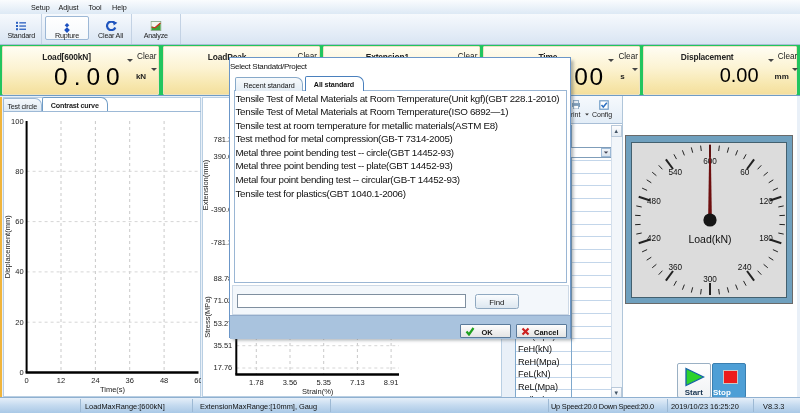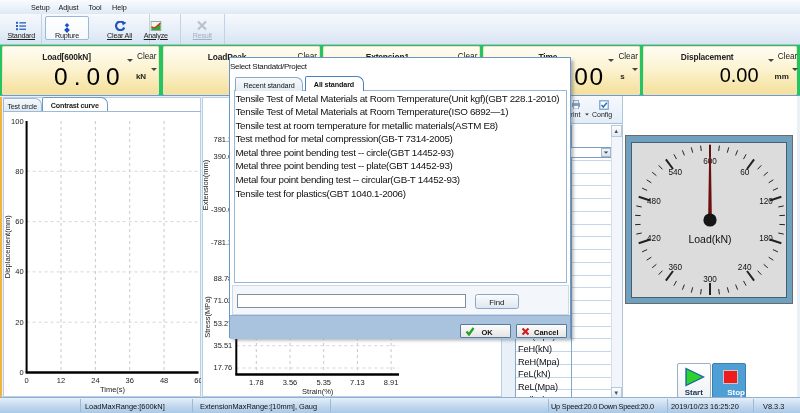--- a/index.html
+++ b/index.html
@@ -1,20 +1,20 @@
 <!DOCTYPE html>
 <html><head><meta charset="utf-8"><style>
 * { margin:0; padding:0; box-sizing:border-box; }
 body { width:800px; height:413px; font-family:"Liberation Sans", sans-serif; position:relative; background:#fff; overflow:hidden; }
 #win { position:absolute; inset:0; }
 .menubar { position:absolute; left:0; top:0; width:800px; height:13.5px; background:linear-gradient(#fafcfe,#dde9f5); font-size:7.2px; color:#111; }
 .menubar span { position:absolute; top:3px;padding-left:28px; }
 .toolbar { position:absolute; left:0; top:13.5px; width:800px; height:31px; background:linear-gradient(#f6f9fd,#d9e5f3); border-bottom:1px solid #a8bed6; }
 .tbtn { position:absolute; top:0; height:30px; border-right:1px solid #c3d2e4; }
-.tlab { position:absolute; width:100%; text-align:center; top:17px; font-size:7.2px; letter-spacing:-0.2px; color:#1a1a1a;text-decoration:underline; }
+.tlab { position:absolute; width:100%; text-align:center; top:17px; font-size:7.2px; letter-spacing:-0.2px; color:#1a1a1a; }
 .ticon { position:absolute; left:50%; transform:translateX(-50%); top:3.5px; }
 .panelrow { position:absolute; left:0; top:45px; width:800px; height:50px; background:#22c55e; }
 .mp { position:absolute; top:0.5px; width:157px; height:49px; background:linear-gradient(#fffdf3 0%,#fcf3d2 45%,#f7e7ae 80%,#f4df9d 100%); border:1px solid #eee3c0; border-radius:1px; }
 .mpt { position:absolute; left:11.5px; top:5px; width:104px; text-align:center; font-size:8.4px; font-weight:bold; color:#222; letter-spacing:-0.15px;}
 .mpc { position:absolute; left:134px; top:5.5px; font-size:8.2px; color:#222; }
 .mpv { position:absolute; top:16px; font-size:24.5px; color:#000;margin-left:36px; }
 .mpu { position:absolute; left:128px; top:25px; width:20px; text-align:center; font-size:8px; font-weight:bold; color:#222; }
 .car { position:absolute; width:0; height:0; border-left:3.2px solid transparent; border-right:3.2px solid transparent; border-top:3.8px solid #444; }
 .main { position:absolute; left:0; top:95px; width:800px; height:302px; background:#e9f0f8; border-top:1px solid #6f9cc6; }
 .chartpanel { position:absolute; background:#fff; border:1px solid #b9cfe3; }
@@ -57,42 +57,34 @@
  <div class="tbtn" style="left:41.5px;width:52px;border-right:none"></div>
  <div style="position:absolute;left:45px;top:2px;width:44px;height:24px;background:linear-gradient(#ffffff,#f4f8fb);border:1px solid #9db8d6;border-radius:2px;">
    <div style="position:absolute;left:50%;transform:translateX(-50%);top:2.5px"><svg width="7" height="10" viewBox="0 0 7 10">
             <g fill="#1b50c0">
               <path d="M3.5 0 L5.8 2.3 L3.5 4.6 L1.2 2.3 Z"></path>
               <path d="M3.5 4.2 L6.4 7.1 L3.5 10 L0.6 7.1 Z"></path>
             </g>
           </svg></div>
    <div style="position:absolute;width:100%;text-align:center;top:14.5px;font-size:7.2px;letter-spacing:-0.2px;color:#1a1a1a">Rupture</div>
  </div>
- <div class="tbtn" style="left:90px;width:60px">
+ <div class="tbtn" style="left:90px;width:42px">
         <div class="ticon"><svg width="13" height="10" viewBox="0 0 13 10">
             <path d="M10.2 2.2 A4.3 4.3 0 1 0 10.8 6.5" fill="none" stroke="#2055be" stroke-width="2.2"></path>
             <path d="M8.6 0 L13 1.8 L9.2 4.6 Z" fill="#2055be"></path>
           </svg></div>
         <div class="tlab">Clear All</div>
       </div>
  <div class="tbtn" style="left:132px;width:48.5px">
         <div class="ticon"><svg width="11" height="10" viewBox="0 0 11 10">
             <rect x="0.5" y="0.5" width="10" height="9" fill="#f2f6ee" stroke="#8aa88a" stroke-width="0.9"></rect>
             <path d="M1 9 L1 5.5 L4.5 6.3 L10 1.5 L10 9 Z" fill="#3aa43a"></path>
             <path d="M1 6 L4.5 6.8 L10 2" fill="none" stroke="#d03020" stroke-width="1.2"></path>
           </svg></div>
         <div class="tlab">Analyze</div>
-      </div>
- <div class="tbtn" style="left:180.5px;width:44.5px">
-        <div class="ticon"><svg width="11" height="11" viewBox="0 0 11 11">
-            <g stroke="#b7c2cf" stroke-width="2.2" fill="none">
-              <path d="M1.5 1.5 L9.5 9.5 M9.5 1.5 L1.5 9.5"></path>
-            </g>
-          </svg></div>
-        <div class="tlab" style="color:#9fb0c2">Result</div>
       </div>
 </div>
 
 <div class="panelrow">
 <div class="mp" style="left:2px;width:157px">
   <div class="mpt">Load[600kN]</div>
   <div class="car" style="left:124px;top:12.5px"></div>
   <div class="mpc">Clear</div>
   <div class="mpv" style="left:15px;letter-spacing:6px">0.00</div>
   <div class="car" style="left:148px;top:21.5px"></div>
@@ -322,21 +314,21 @@
 </svg>
 
 <div style="position:absolute;left:677px;top:363px;width:33.5px;height:34.5px;background:linear-gradient(#ffffff,#f0f2f4);border:1px solid #9ab0c4;border-radius:2px">
   <svg style="position:absolute;left:6px;top:3px" width="22" height="20" viewBox="0 0 22 20">
         <path d="M2 1.5 L19.5 10 L2 18.5 Z" fill="#2dd22d" stroke="#1560a8" stroke-width="1.3"></path>
       </svg>
   <div style="position:absolute;width:100%;text-align:center;top:24px;font-size:8px;font-weight:bold;color:#16324f">Start</div>
 </div>
 <div style="position:absolute;left:712px;top:363px;width:34px;height:34.5px;background:#4e9fd6;border:1px solid #3a7fb0;border-radius:2px">
   <div style="position:absolute;left:9.5px;top:5.5px;width:15.5px;height:14px;background:#ee1c1c;border:1px solid #c8c8c8"></div>
-  <div style="position:absolute;width:100%;text-align:right;top:24px;font-size:8px;font-weight:bold;color:#fff">Stop</div>
+  <div style="position:absolute;width:100%;text-align:left;top:24px;font-size:8px;font-weight:bold;color:#fff">Stop</div>
 </div>
 
 <div class="statusbar">
  <div class="ssep" style="left:80px"></div>
  <div class="ssep" style="left:192px"></div>
  <div class="ssep" style="left:330px"></div>
  <div class="ssep" style="left:548px"></div>
  <div class="ssep" style="left:667px"></div>
  <div class="ssep" style="left:753px"></div>
  <span style="left:85px">LoadMaxRange:[600kN]</span>

